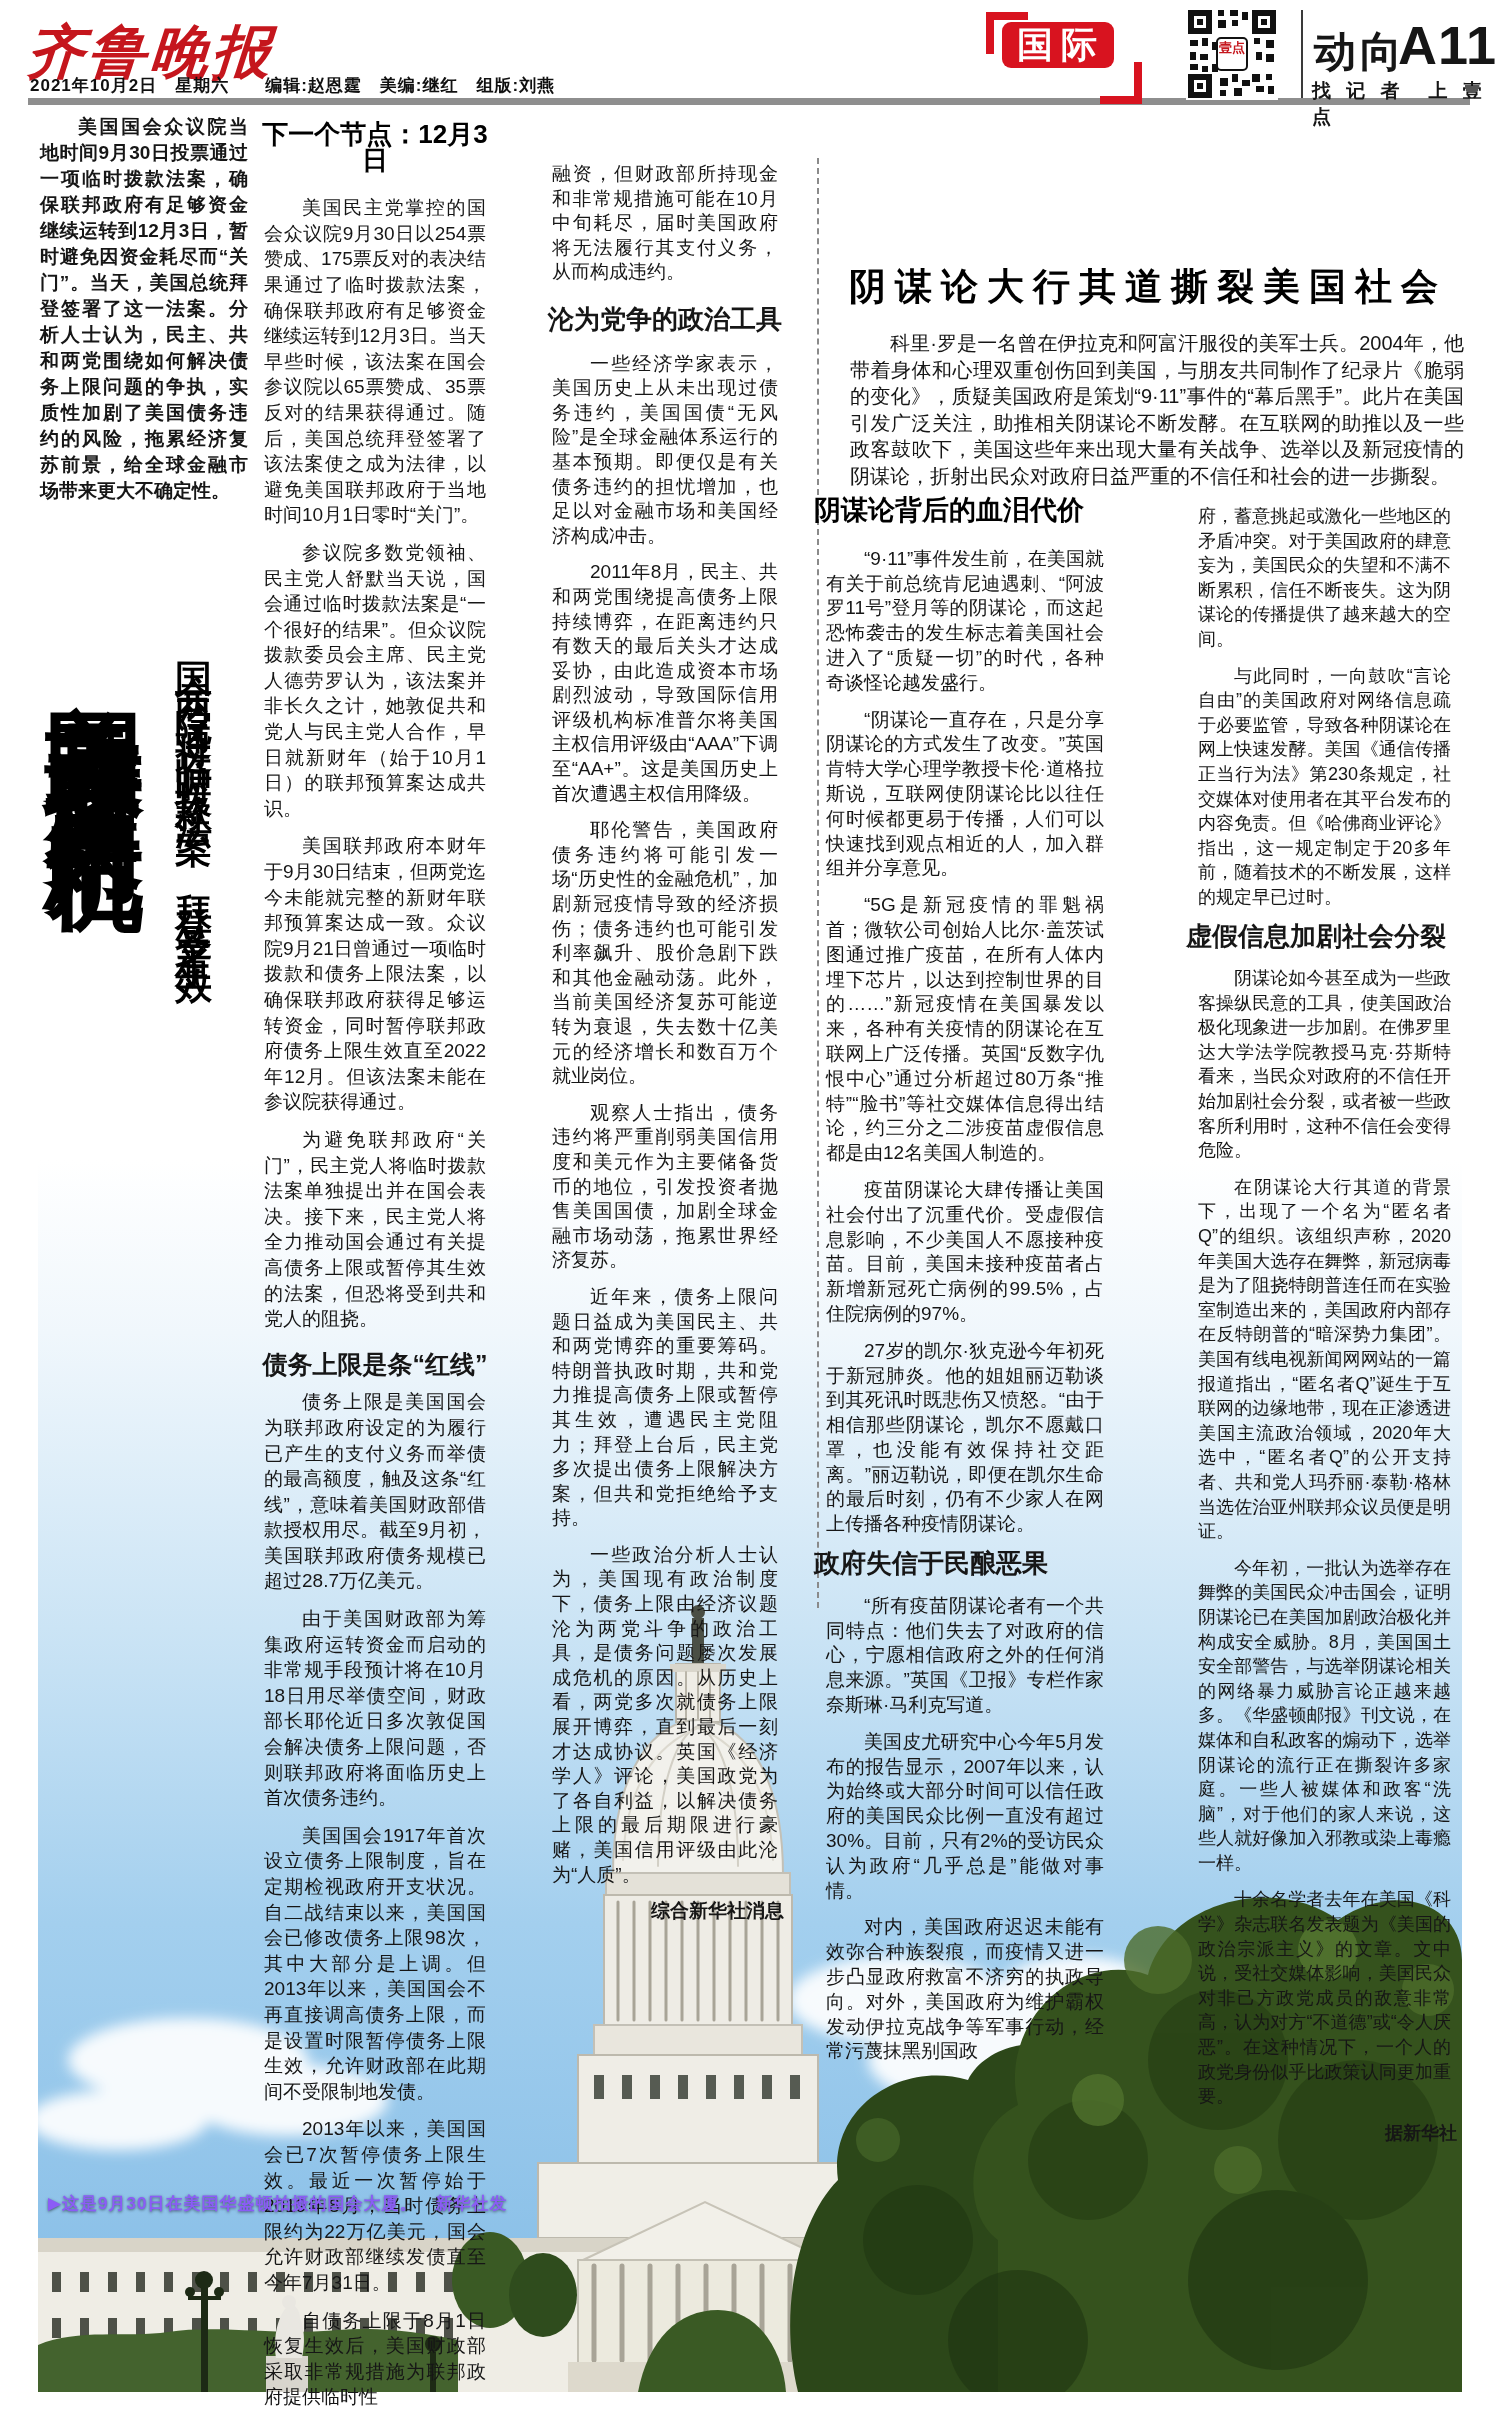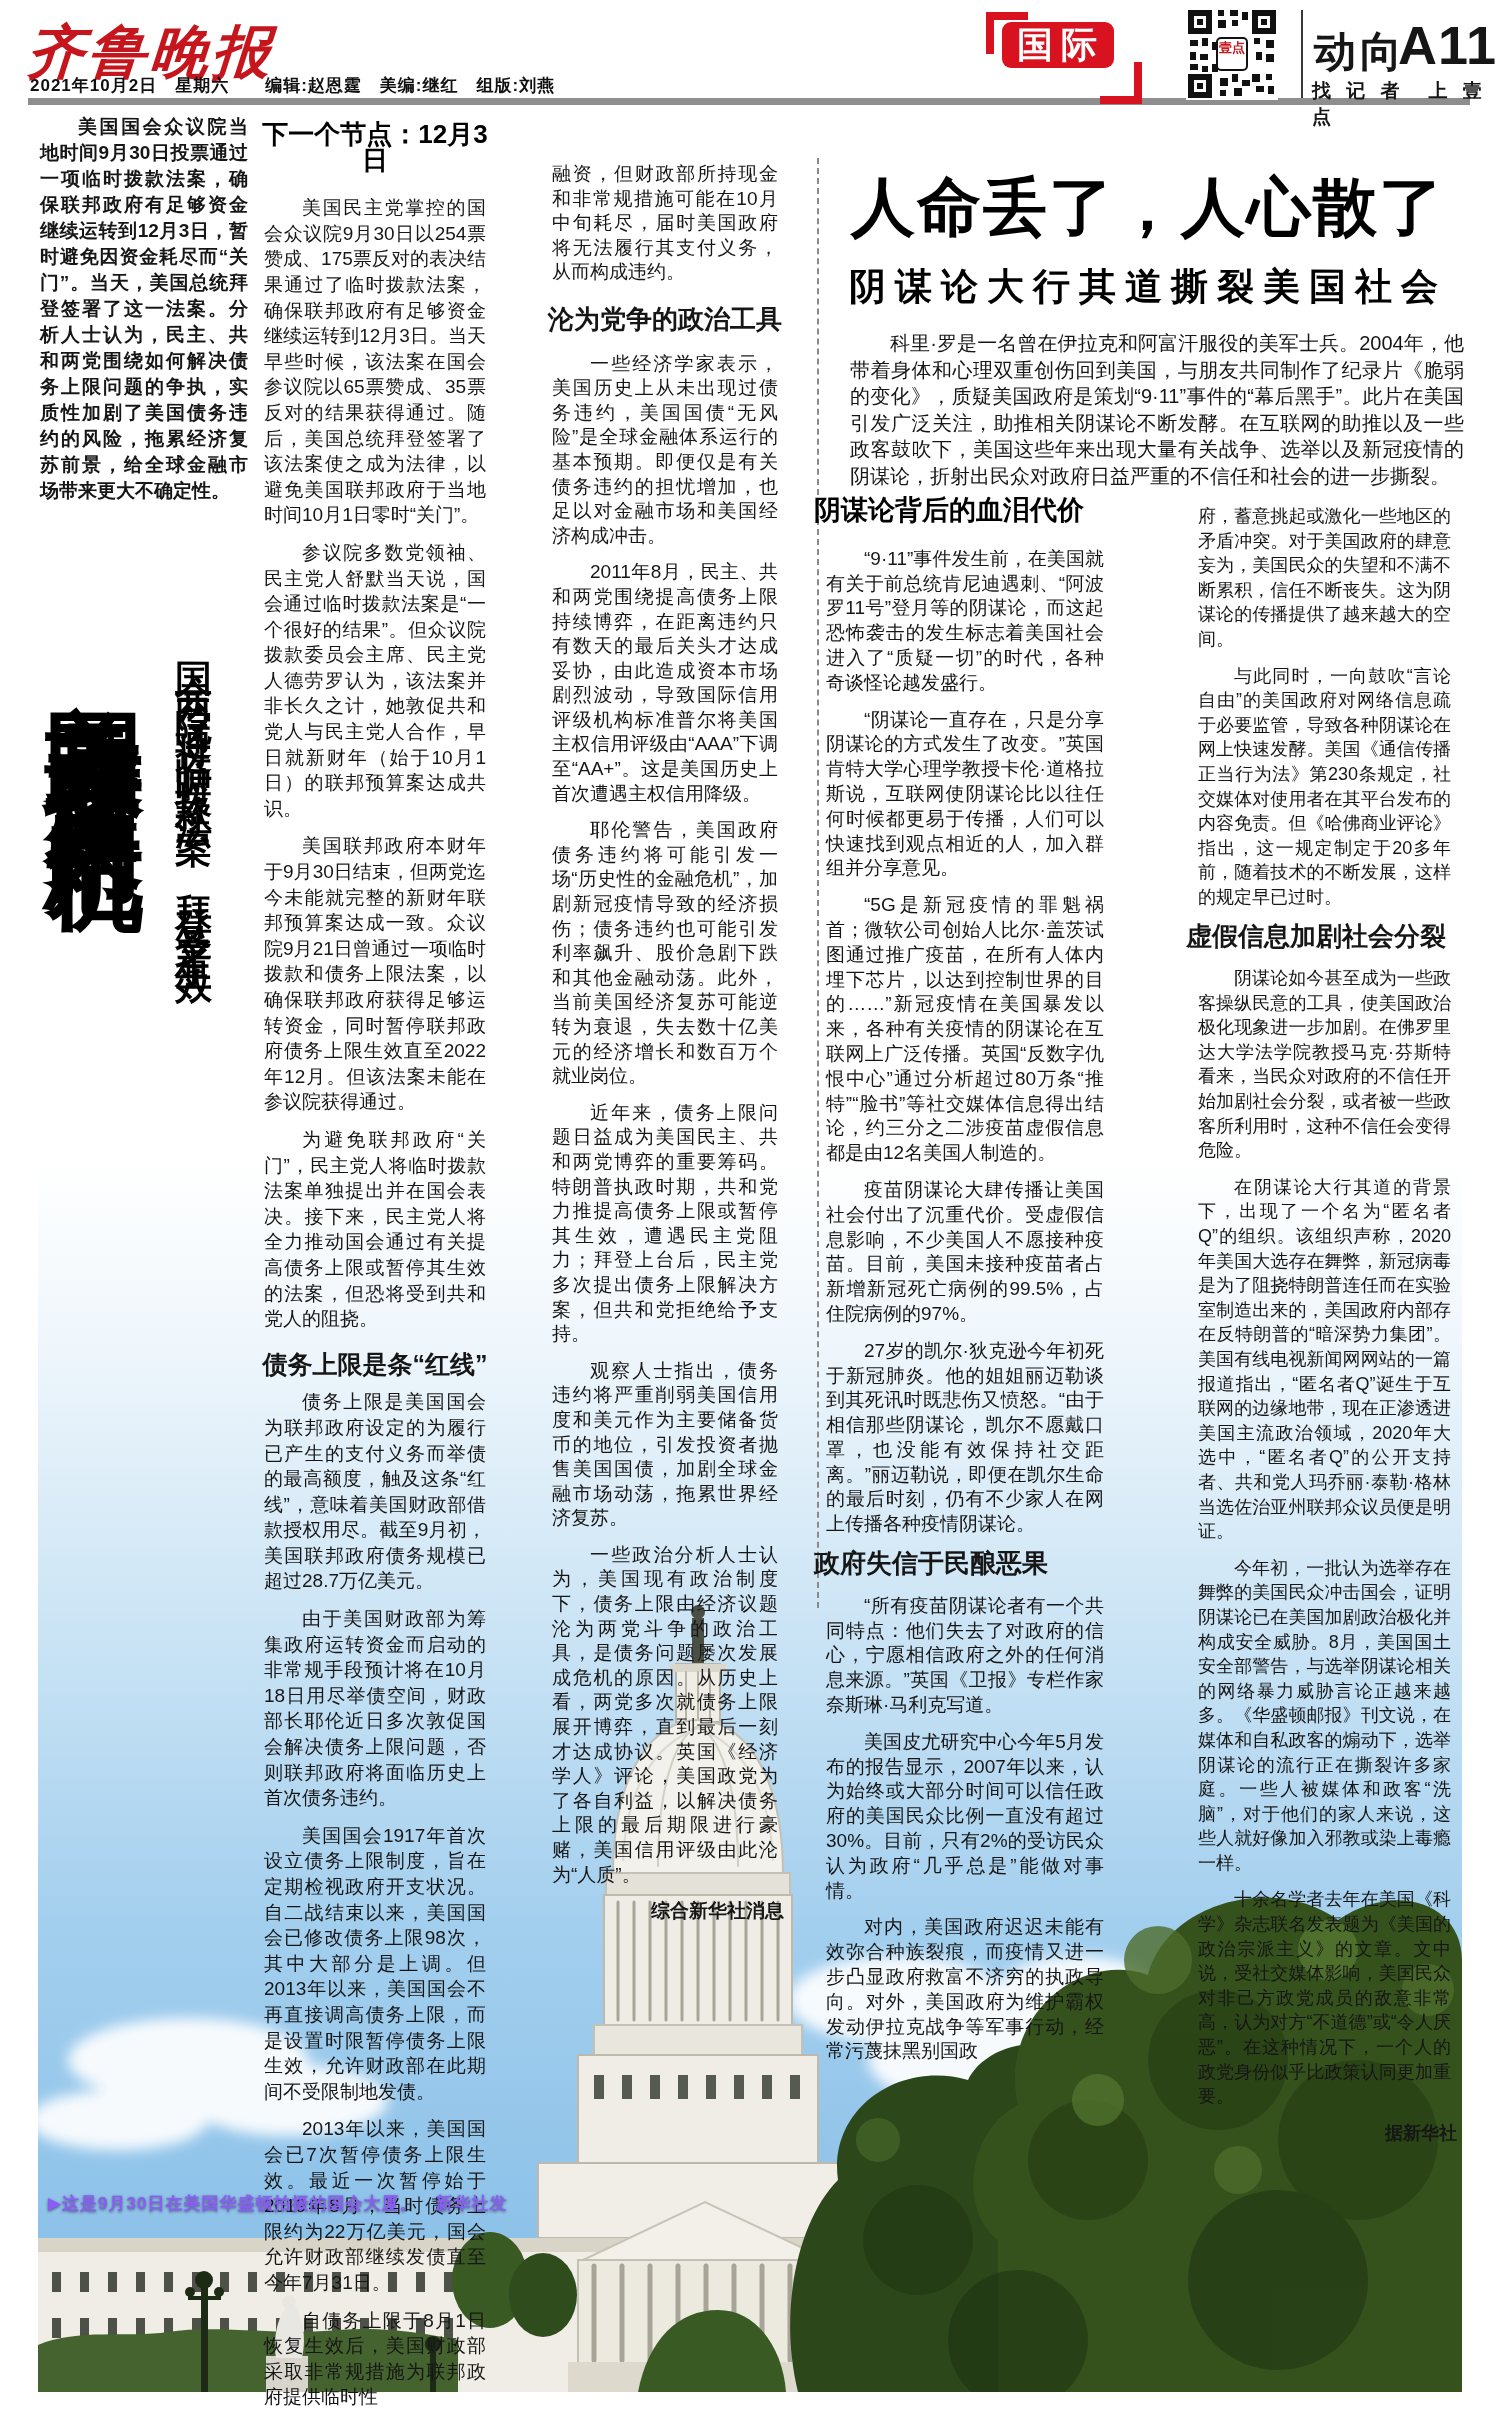--- a/index.html
+++ b/index.html
@@ -303,29 +303,28 @@
     <p>2013年以来，美国国会已7次暂停债务上限生效。最近一次暂停始于2019年8月，当时债务上限约为22万亿美元，国会允许财政部继续发债直至今年7月31日。</p>
     <p>自债务上限于8月1日恢复生效后，美国财政部采取非常规措施为联邦政府提供临时性</p>
   </div>
 
   <div class="abs colC col txt">
     <p style="text-indent:0;">融资，但财政部所持现金和非常规措施可能在10月中旬耗尽，届时美国政府将无法履行其支付义务，从而构成违约。</p>
     <div class="sechead2">沦为党争的政治工具</div>
     <p>一些经济学家表示，美国历史上从未出现过债务违约，美国国债“无风险”是全球金融体系运行的基本预期。即便仅是有关债务违约的担忧增加，也足以对金融市场和美国经济构成冲击。</p>
     <p>2011年8月，民主、共和两党围绕提高债务上限持续博弈，在距离违约只有数天的最后关头才达成妥协，由此造成资本市场剧烈波动，导致国际信用评级机构标准普尔将美国主权信用评级由“AAA”下调至“AA+”。这是美国历史上首次遭遇主权信用降级。</p>
     <p>耶伦警告，美国政府债务违约将可能引发一场“历史性的金融危机”，加剧新冠疫情导致的经济损伤；债务违约也可能引发利率飙升、股价急剧下跌和其他金融动荡。此外，当前美国经济复苏可能逆转为衰退，失去数十亿美元的经济增长和数百万个就业岗位。</p>
+    <p>观察人士指出，债务违约将严重削弱美国信用度和美元作为主要储备货币的地位，引发投资者抛售美国国债，加剧全球金融市场动荡，拖累世界经济复苏。</p>
     <p>近年来，债务上限问题日益成为美国民主、共和两党博弈的重要筹码。特朗普执政时期，共和党力推提高债务上限或暂停其生效，遭遇民主党阻力；拜登上台后，民主党多次提出债务上限解决方案，但共和党拒绝给予支持。</p>
-    <p>观察人士指出，债务违约将严重削弱美国信用度和美元作为主要储备货币的地位，引发投资者抛售美国国债，加剧全球金融市场动荡，拖累世界经济复苏。</p>
     <p>一些政治分析人士认为，美国现有政治制度下，债务上限由经济议题沦为两党斗争的政治工具，是债务问题屡次发展成危机的原因。从历史上看，两党多次就债务上限展开博弈，直到最后一刻才达成协议。英国《经济学人》评论，美国政党为了各自利益，以解决债务上限的最后期限进行豪赌，美国信用评级由此沦为“人质”。</p>
     <div class="byline">综合新华社消息</div>
   </div>
 
   <div class="abs dashdiv"></div>
 
-  <div class="abs rhead txt">人命丢了，人心散了</div>
   <div class="abs rsub txt">阴谋论大行其道撕裂美国社会</div>
   <div class="abs rintro txt">科里·罗是一名曾在伊拉克和阿富汗服役的美军士兵。2004年，他带着身体和心理双重创伤回到美国，与朋友共同制作了纪录片《脆弱的变化》，质疑美国政府是策划“9·11”事件的“幕后黑手”。此片在美国引发广泛关注，助推相关阴谋论不断发酵。在互联网的助推以及一些政客鼓吹下，美国这些年来出现大量有关战争、选举以及新冠疫情的阴谋论，折射出民众对政府日益严重的不信任和社会的进一步撕裂。</div>
 
   <div class="abs colD col txt">
     <div class="sechead sechead-first">阴谋论背后的血泪代价</div>
     <p>“9·11”事件发生前，在美国就有关于前总统肯尼迪遇刺、“阿波罗11号”登月等的阴谋论，而这起恐怖袭击的发生标志着美国社会进入了“质疑一切”的时代，各种奇谈怪论越发盛行。</p>
     <p>“阴谋论一直存在，只是分享阴谋论的方式发生了改变。”英国肯特大学心理学教授卡伦·道格拉斯说，互联网使阴谋论比以往任何时候都更易于传播，人们可以快速找到观点相近的人，加入群组并分享意见。</p>
     <p>“5G是新冠疫情的罪魁祸首；微软公司创始人比尔·盖茨试图通过推广疫苗，在所有人体内埋下芯片，以达到控制世界的目的……”新冠疫情在美国暴发以来，各种有关疫情的阴谋论在互联网上广泛传播。英国“反数字仇恨中心”通过分析超过80万条“推特”“脸书”等社交媒体信息得出结论，约三分之二涉疫苗虚假信息都是由12名美国人制造的。</p>
     <p>疫苗阴谋论大肆传播让美国社会付出了沉重代价。受虚假信息影响，不少美国人不愿接种疫苗。目前，美国未接种疫苗者占新增新冠死亡病例的99.5%，占住院病例的97%。</p>
     <p>27岁的凯尔·狄克逊今年初死于新冠肺炎。他的姐姐丽迈勒谈到其死讯时既悲伤又愤怒。“由于相信那些阴谋论，凯尔不愿戴口罩，也没能有效保持社交距离。”丽迈勒说，即便在凯尔生命的最后时刻，仍有不少家人在网上传播各种疫情阴谋论。</p>

